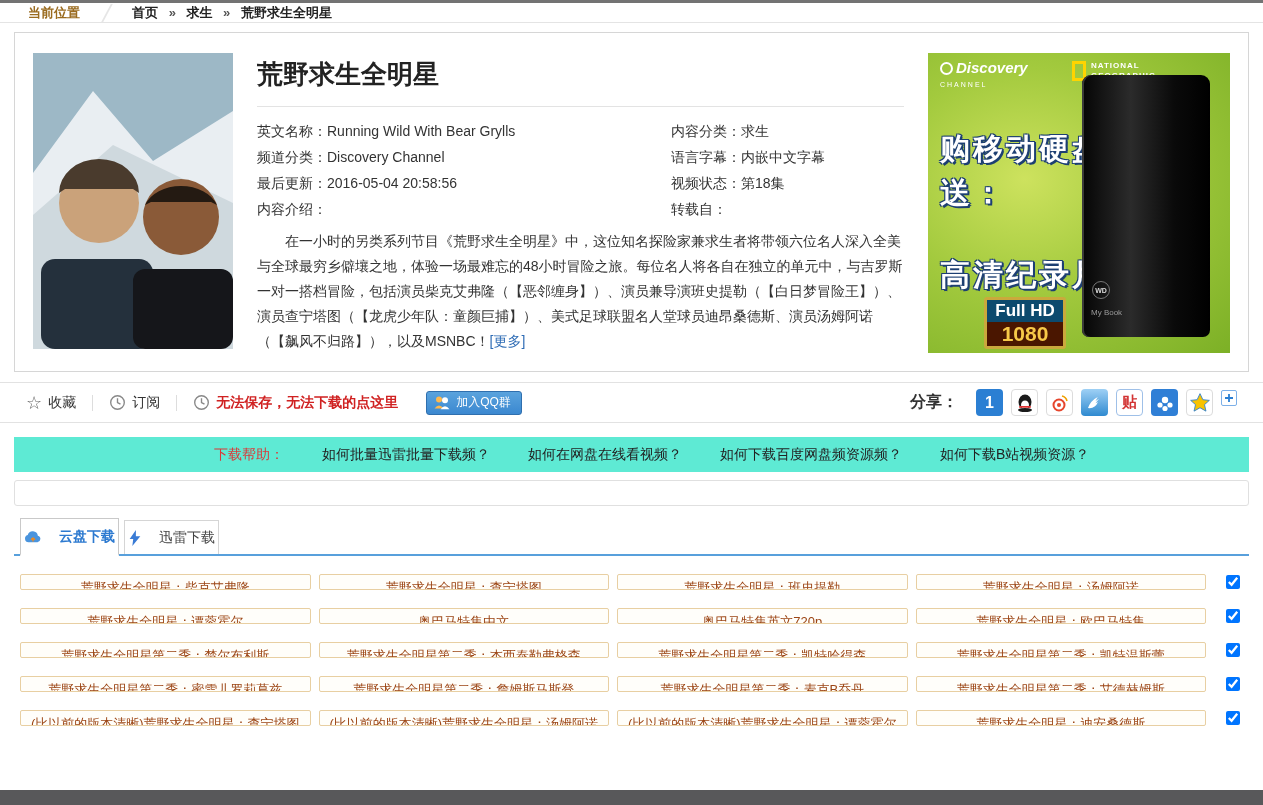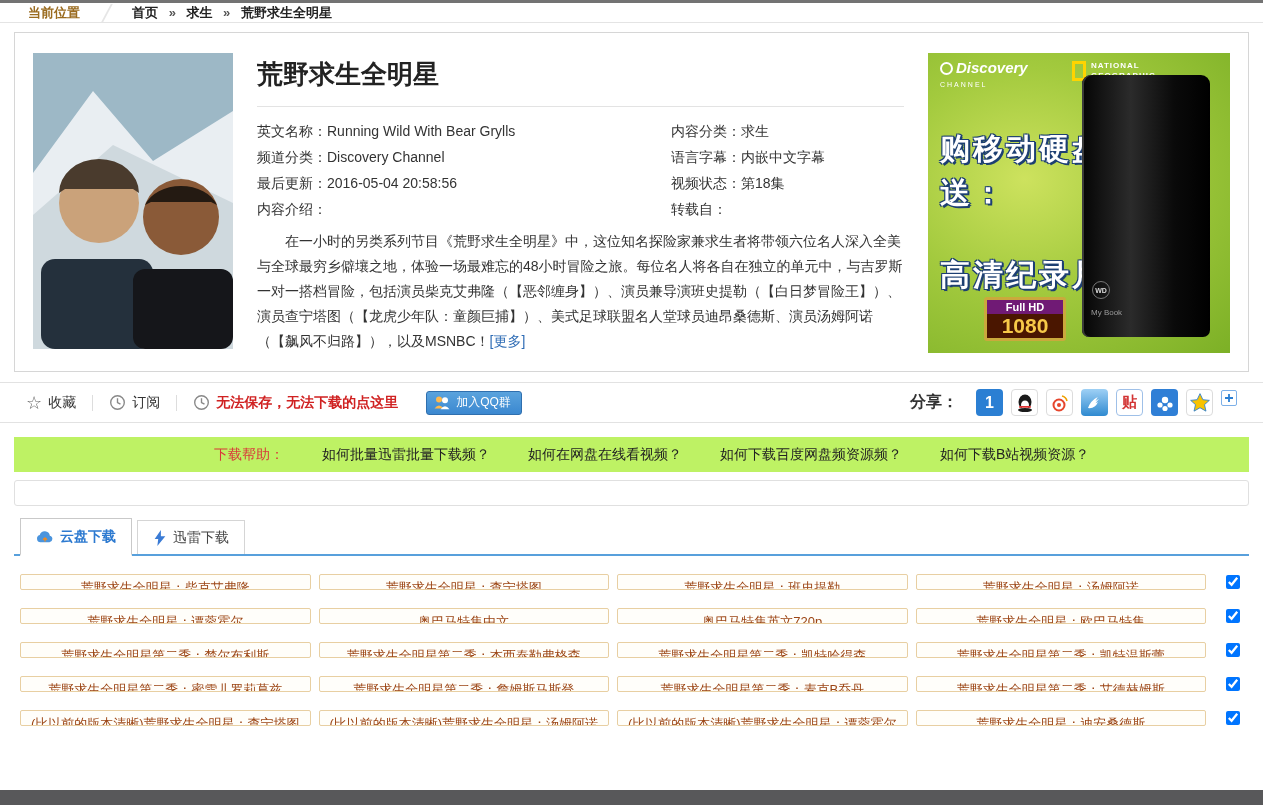--- a/index.html
+++ b/index.html
@@ -42,21 +42,21 @@
   .ad-disc{ position:absolute; left:12px; top:8px; color:#fff; font-style:italic; font-weight:bold; font-size:15px; line-height:14px; }
   .ad-disc .d-sub{ font-style:normal; font-size:7px; letter-spacing:2px; font-weight:normal; }
   .d-globe{ display:inline-block; width:13px; height:13px; border:2px solid #fff; border-radius:50%; vertical-align:-2px; margin-right:3px; }
   .ad-ng{ position:absolute; left:128px; top:8px; display:flex; align-items:center;padding-left:16px; }
   .ng-box{ width:14px; height:20px; border:3px solid #ffd400; margin-right:5px; }
   .ng-txt{ color:#fff; font-size:8px; font-weight:bold; line-height:10px; letter-spacing:1px; }
   .ad-line{ position:absolute; left:12px; color:#fff; font-weight:bold; font-size:30px; letter-spacing:3px;
     text-shadow:2px 2px 0 #1d3f72,-1px -1px 0 #1d3f72,1px -1px 0 #1d3f72,-1px 1px 0 #1d3f72,2px 0 0 #1d3f72; }
   .ad-l1{ top:76px; } .ad-l2{ top:120px; } .ad-l3{ top:160px; } .ad-l4{ top:202px; }
   .ad-badge{ position:absolute; left:56px; top:244px; width:82px; border:3px solid #caa93c; background:#4a1600; text-align:center; border-radius:3px; }
-  .badge-top{ display:block; color:#fff; font-size:11px; font-weight:bold; background:#701a75; padding:1px 0; }
+  .badge-top{ display:block; color:#fff; font-size:17px; font-weight:bold; background:#0c4a6e; padding:1px 0; }
   .badge-num{ display:block; color:#f7c948; font-size:21px; font-weight:bold; line-height:24px; }
   .ad-note{ position:absolute; right:118px; top:96px; font-size:48px; color:rgba(255,255,255,0.38); }
   .ad-drive{ position:absolute; right:20px; top:22px; width:128px; height:262px; border-radius:9px 9px 7px 7px;
     background:linear-gradient(90deg,#050505,#2b2b2b 38%,#0a0a0a 72%,#000); box-shadow:inset 2px 0 0 #3a3a3a; }
   .drv-wd{ position:absolute; left:10px; bottom:38px; width:18px; height:18px; border:1px solid #777; border-radius:50%;
     color:#ddd; font-size:7px; font-weight:bold; display:flex; align-items:center; justify-content:center; }
   .drv-name{ position:absolute; left:9px; bottom:20px; color:#9a9a9a; font-size:8px; }
   
   .actionbar{
     margin-top:10px; height:41px; border-top:1px solid #e2e2e2; border-bottom:1px solid #e2e2e2;
@@ -74,28 +74,28 @@
   .sh{ width:27px; height:27px; border-radius:4px; margin-left:8px; display:flex; align-items:center; justify-content:center; cursor:pointer; }
   .sh svg{ display:block; }
   .sh-one{ background:#2b7fd3; color:#fff; font-weight:bold; font-size:16px; }
   .sh-white{ background:#fff; border:1px solid #dcdcdc; }
   .sh-tqq{ background:linear-gradient(#9ed0f5,#2f8ad0); }
   .sh-tieba{ background:#fff; border:1px solid #9fc0e8; color:#d23333; font-weight:bold; font-size:15px; }
   .sh-ren{ background:#2f7fd6; }
   .sh-more{ width:16px; height:16px; border:1px solid #7db0e8; border-radius:2px; margin-left:8px; align-self:flex-start; margin-top:1px;
     display:flex; align-items:center; justify-content:center; cursor:pointer; }
   
-  .helpbar{ margin:14px 14px 0; height:35px; background:#bef264; display:flex; align-items:center; font-size:14px; }
+  .helpbar{ margin:14px 14px 0; height:35px; background:#5eead4; display:flex; align-items:center; font-size:14px; }
   .help-label{ color:#d93a3a; margin-left:200px; }
   .help-link{ margin-left:38px; color:#222; text-decoration:none; cursor:pointer; }
   
   .empty-panel{ margin:8px 14px 0; height:26px; border:1px solid #e0e0e0; border-radius:3px; background:#fff; }
   
   .tabbar{ margin:14px 14px 0; height:36px; border-bottom:2px solid #58a0dc; display:flex; align-items:flex-end; }
-  .tab{ display:inline-flex; align-items:center; gap:6px; height:34px; padding:0 15px; font-size:14px; cursor:pointer;
+  .tab{ display:inline-flex; align-items:center; gap:17px; height:34px; padding:0 3px; font-size:14px; cursor:pointer;
     border:1px solid #d5d5d5; border-bottom:none; background:#fff; margin-left:5px; color:#444; }
   .tab.active{ border-color:#c9c9c9; color:#2d7ad0; font-weight:bold; margin-bottom:-2px; height:38px; border-bottom:2px solid #fff; margin-left:6px; }
   .tab svg{ display:block; }
   
   .downloads{ margin:0 14px; padding-top:16px; background:#fff; }
   .dl-row{ display:flex; align-items:center; padding:0 6px; margin-bottom:14px; }
   .dl-btn{ flex:1; height:16px; line-height:26px; text-align:center; border:1px solid #e8cfa2; background:#fffefa;
     color:#9c4514; font-size:13px; margin-right:8px; border-radius:2px; white-space:nowrap; overflow:hidden; cursor:pointer; }
   .dl-check{ width:14px; height:14px; margin-left:12px; cursor:pointer; }
   

